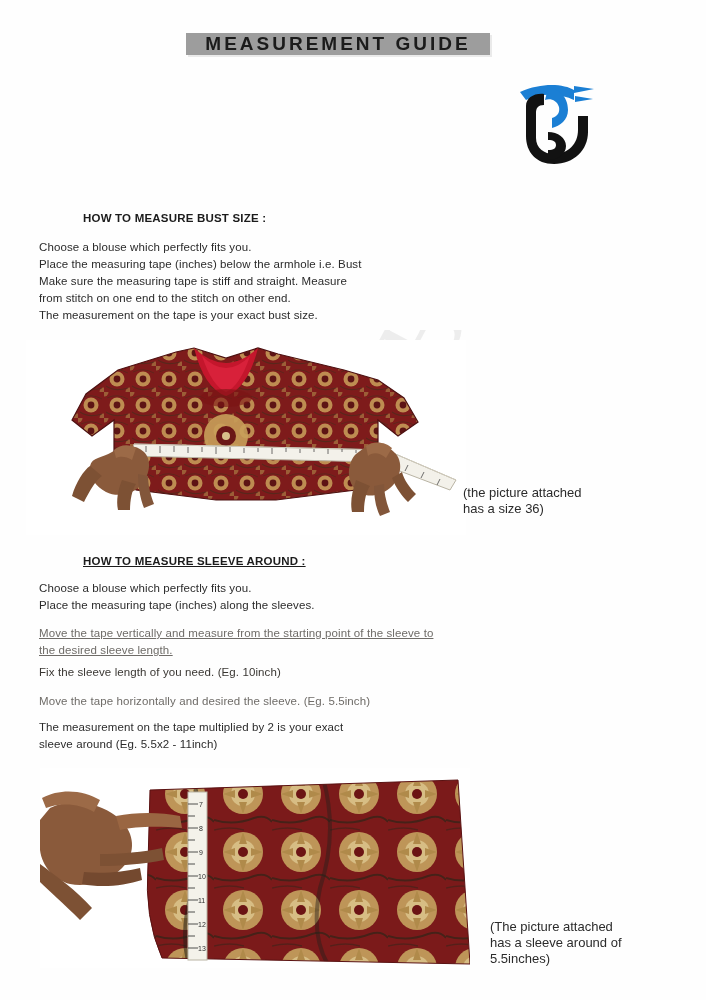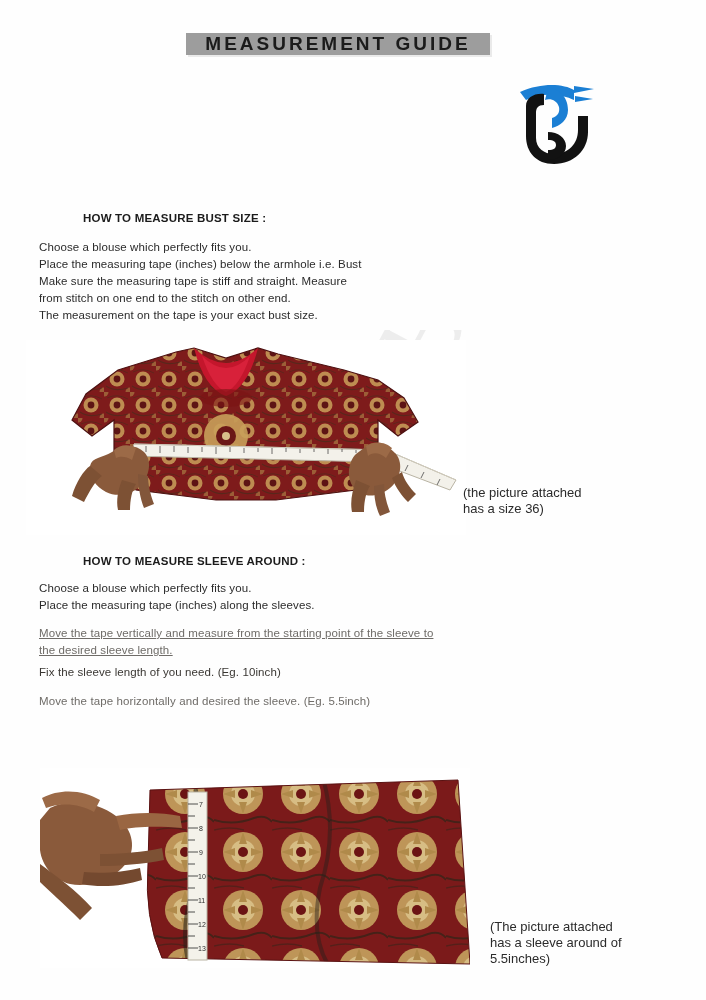--- a/index.html
+++ b/index.html
@@ -86,21 +86,21 @@
   .heading {
     position: absolute;
     font-size: 11.5px;
     font-weight: bold;
     letter-spacing: 0.2px;
     color: #1b1b1b;
     padding-left: 44px;
   }
   .heading.bust { left: 39px; top: 212px; }
   .para.bust-steps { left: 39px; top: 239px; width: 470px; }
-  .heading.sleeve { left: 39px; top: 555px; }
+  .heading.sleeve { left: 39px; top: 555px; text-decoration: underline; }
   .para.sleeve-steps1 { left: 39px; top: 580px; width: 470px; }
   .para.sleeve-steps2 { left: 39px; top: 625px; width: 470px; color: #6f6c68; text-decoration: underline; }
   .para.sleeve-steps3 { left: 39px; top: 664px; width: 470px; color: #3a3733; }
   .para.sleeve-steps4 { left: 39px; top: 693px; width: 470px; color: #6f6c68; }
   .para.sleeve-steps5 { left: 39px; top: 719px; width: 470px; }
 
   .caption {
     position: absolute;
     font-size: 13px;
     line-height: 16px;
@@ -253,20 +253,22 @@
   <div class="caption bust-caption nowrap">(the picture attached
 has a size 36)</div>
 
   <div class="heading sleeve">HOW TO MEASURE SLEEVE AROUND :</div>
   <div class="para sleeve-steps1 nowrap">Choose a blouse which perfectly fits you.
 Place the measuring tape (inches) along the sleeves.</div>
   <div class="para sleeve-steps2 nowrap">Move the tape vertically and measure from the starting point of the sleeve to
 the desired sleeve length.</div>
   <div class="para sleeve-steps3 nowrap">Fix the sleeve length of you need. (Eg. 10inch)</div>
   <div class="para sleeve-steps4 nowrap">Move the tape horizontally and desired the sleeve. (Eg. 5.5inch)</div>
+  <div class="para sleeve-steps5 nowrap">The measurement on the tape multiplied by 2 is your exact
+sleeve around (Eg. 5.5x2 - 11inch)</div>
 
   <div class="photo2">
     <svg width="430" height="200" viewBox="0 0 430 200" xmlns="http://www.w3.org/2000/svg">
       <defs>
         <pattern id="floral2" width="58" height="58" patternUnits="userSpaceOnUse">
           <rect width="58" height="58" fill="#7b1a1a"></rect>
           <g>
             <circle cx="29" cy="26" r="20" fill="#c4a05e" opacity="0.92"></circle>
             <circle cx="29" cy="26" r="12" fill="#d7bd84"></circle>
             <circle cx="29" cy="26" r="5" fill="#6b1414"></circle>

